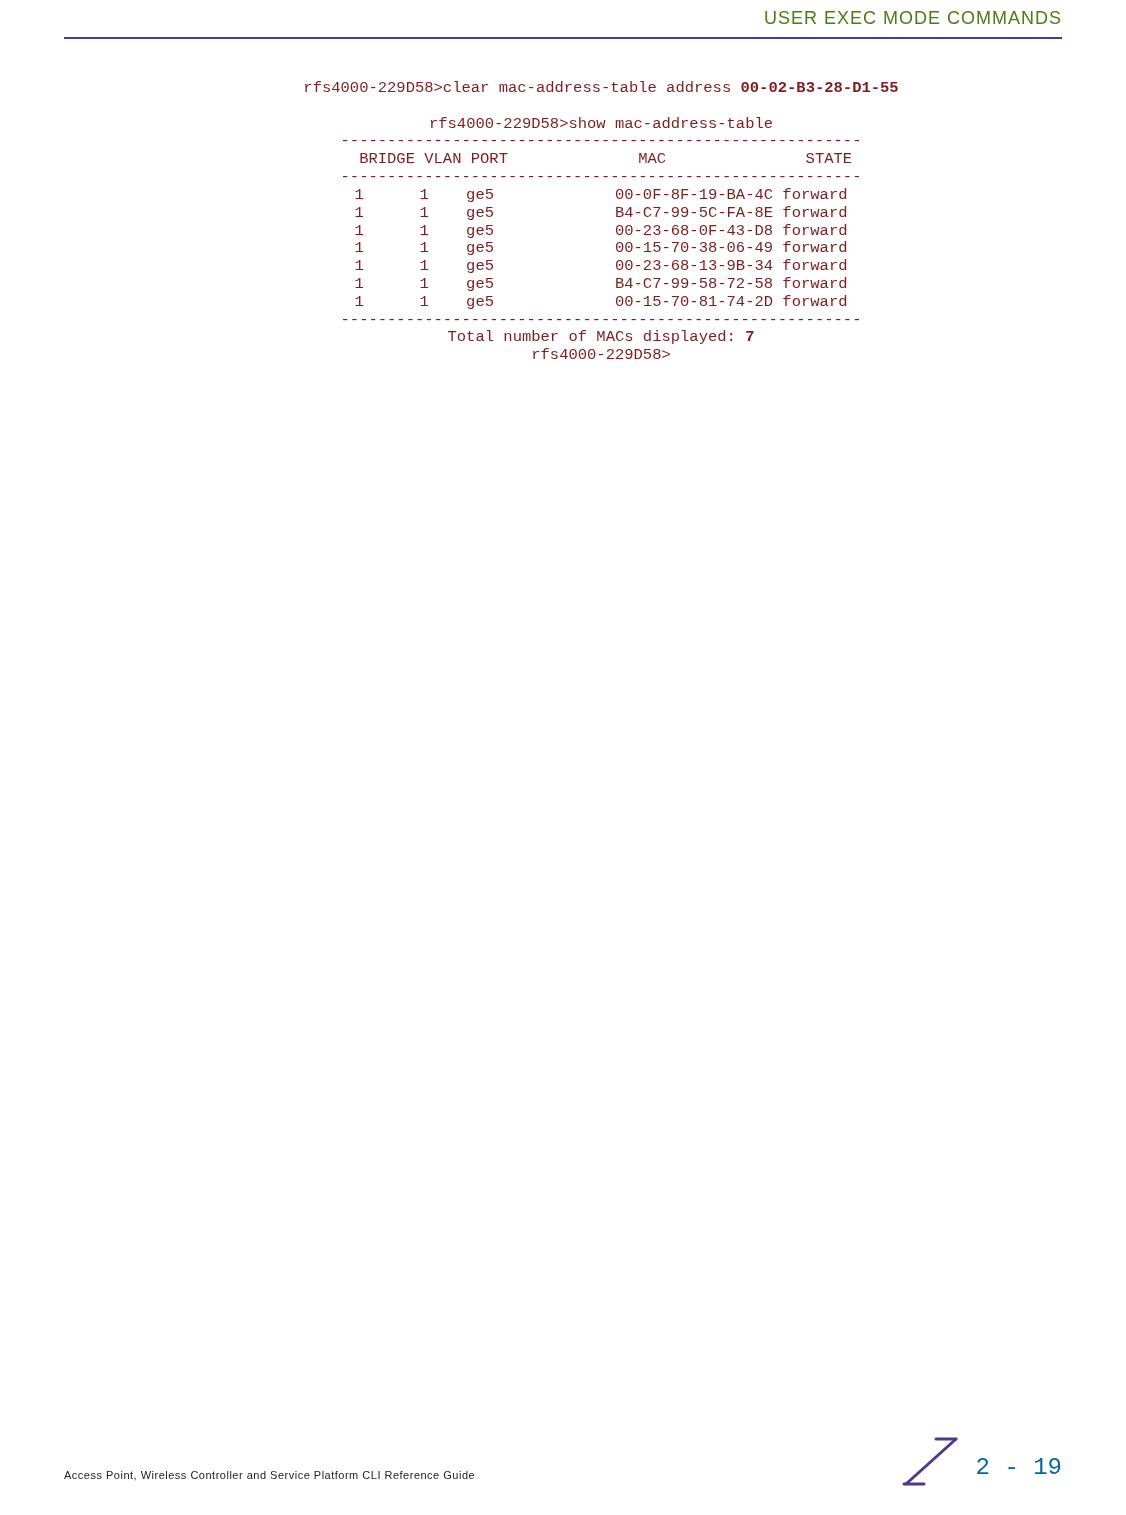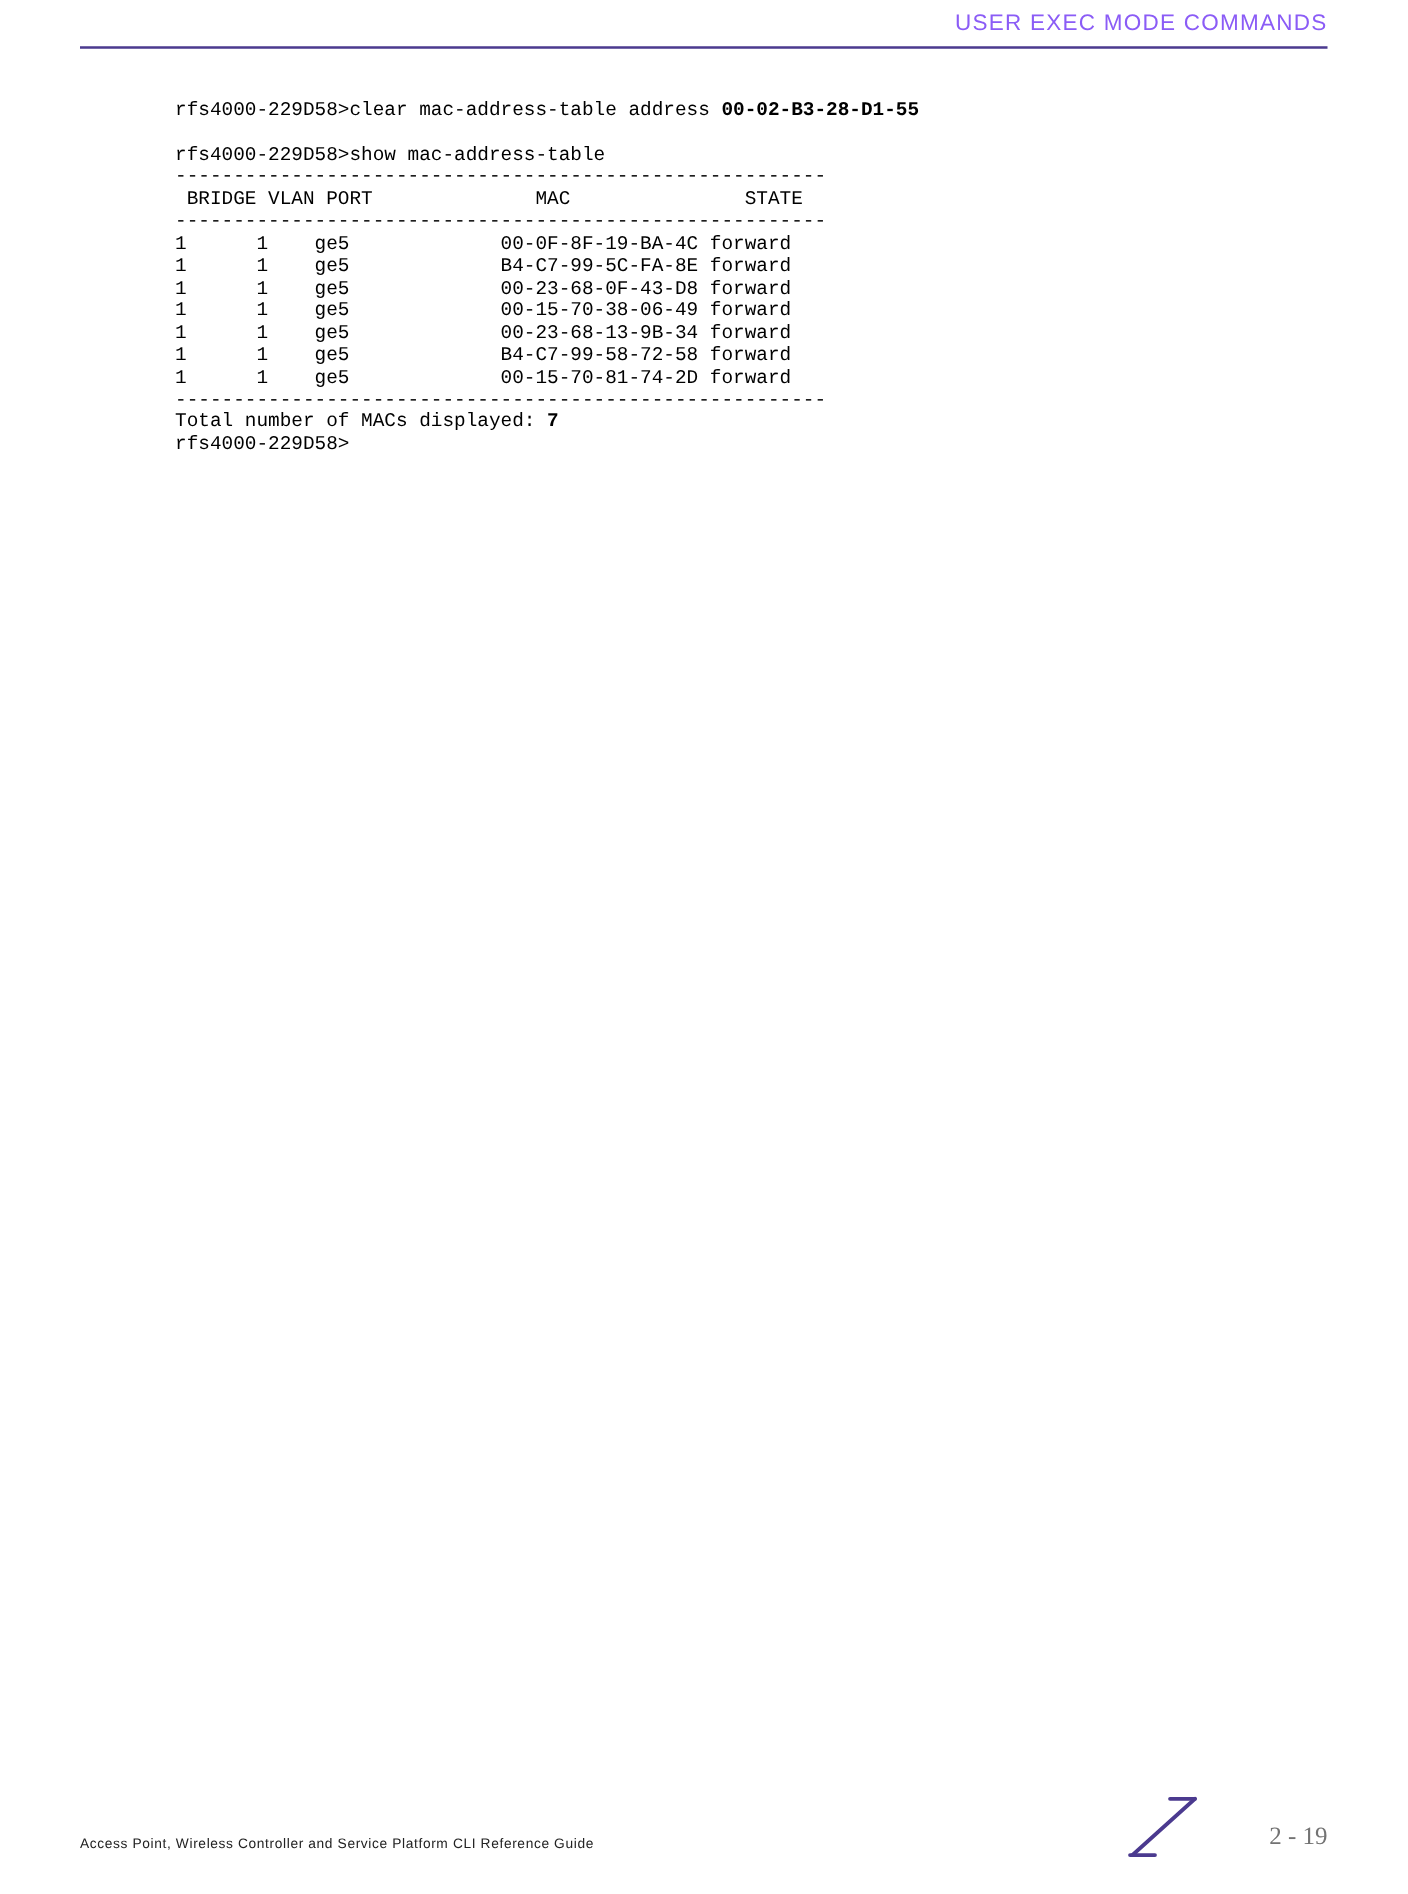--- a/index.html
+++ b/index.html
@@ -24,40 +24,41 @@
     left: 0;
     right: 0;
     padding: 8px 64px 0 64px;
     box-sizing: border-box;
   }
   .header-title {
     text-align: right;
     font-family: "Arial Narrow", Arial, sans-serif;
     letter-spacing: 1px;
     font-size: 18px;
-    color: #8b5cf6;
+    color: #4d7c0f;
     padding-bottom: 6px;
   }
   .header-rule {
     height: 2px;
     background: #4b3a8f;
     margin-top: 2px;
   }
   .content {
     position: absolute;
     top: 80px;
     left: 140px;
     right: 64px;
   }
   .term {
     font-family: "Courier New", Courier, monospace;
     font-size: 15.5px;
     line-height: 1.15;
     white-space: pre;
-    color: #000000;
+    color: #7f1d1d;
+    text-align: center;
   }
   .term .bold {
     font-weight: bold;
   }
   .footer {
     position: absolute;
     left: 0;
     right: 0;
     bottom: 28px;
     height: 60px;
@@ -68,23 +69,23 @@
     bottom: 6px;
     font-family: "Arial Narrow", Arial, sans-serif;
     letter-spacing: 0.5px;
     font-size: 11px;
     color: #222;
   }
   .page-number {
     position: absolute;
     right: 64px;
     bottom: 6px;
-    font-family: Liberation Serif, serif;
-    font-size: 20px;
-    color: #737373;
+    font-family: Liberation Mono, monospace;
+    font-size: 24px;
+    color: #0369a1;
   }
   .slash-box {
     position: absolute;
     right: 150px;
     bottom: -2px;
     width: 90px;
     height: 55px;
   }
   .slash-box svg {
     width: 90px;

